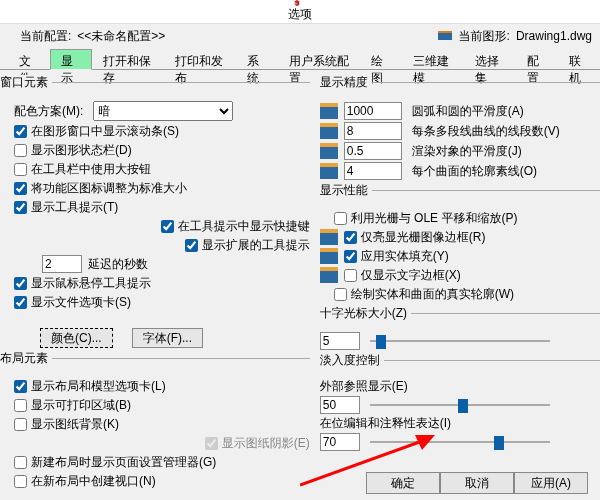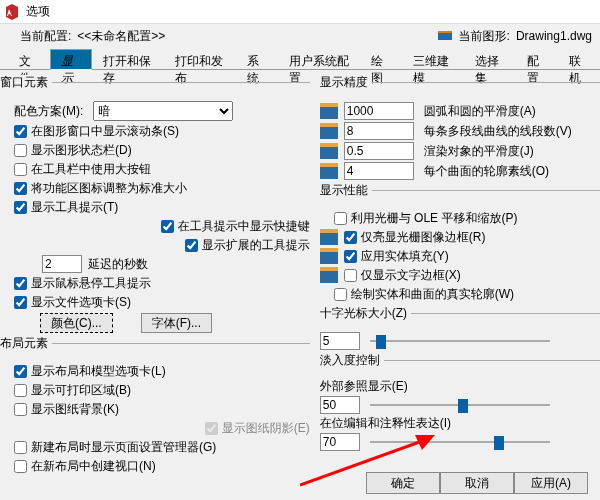--- a/index.html
+++ b/index.html
@@ -1,46 +1,46 @@
 <!DOCTYPE html>
 <html><head>
 <meta charset="utf-8">
 <style>
 * { box-sizing: border-box; font-family: "Microsoft YaHei", "SimSun", sans-serif; font-size: 12px; }
 body { margin: 0; background: #f0f0f0; width: 600px; height: 500px; overflow: hidden; }
-.titlebar { height: 24px; background: #fff; border-bottom: 1px solid #ddd; display: flex; align-items: center; padding: 0 4px; }
+.titlebar { height: 24px; background: #fff; border-bottom: 1px solid #ddd; display: flex; align-items: center; padding: 0 4px; flex-direction: column; }
 .logo { width: 16px; height: 16px; margin-right: 6px; }
 .profile-row { display: flex; align-items: center; height: 24px; padding: 2px 8px; background: #f0f0f0; margin-left: 12px; }
 .profile-row .lbl { margin-right: 6px; }
 .profile-row .val { margin-right: 40px; }
 .gear { width: 16px; height: 16px; margin-right: 6px; }
 .tabs { display: flex; border-bottom: 1px solid #999; background: #f0f0f0; padding-left: 8px; height: 22px; }
 .tab { padding: 3px 10px; border: 1px solid transparent; cursor: pointer; position: relative; top: 1px; }
-.tab.active { background: #0369a1; border: 1px solid #999; border-bottom: 1px solid #f0f0f0; font-style: italic; }
+.tab.active { background: #86efac; border: 1px solid #999; border-bottom: 1px solid #f0f0f0; }
 .content { display: flex; padding: 6px 0; height: 400px; }
 .col { flex: 1; }
 .col-left { flex: 1.05; }
 .col-right { flex: 0.95; padding-left: 10px; }
 .group { margin-bottom: 6px; }
 .group-title { border-top: 1px solid #aaa; margin-top: 10px; position: relative; }
 .group-title span { position: relative; top: -9px; background: #f0f0f0; padding-right: 4px; }
 .first .group-title { margin-top: 6px; }
 .row { display: flex; align-items: center; margin: 1px 0; min-height: 18px; }
 .indent1 { padding-left: 14px; }
 .indent2 { padding-left: 28px; justify-content: flex-end; }
 .indent3 { padding-left: 42px; }
 input[type=checkbox] { margin: 0 4px 0 0; width: 13px; height: 13px; }
 input[type=checkbox]:checked { accent-color: #0a5fa7; }
 select { width: 140px; height: 20px; }
 .num-input { width: 40px; height: 18px; border: 1px solid #888; padding: 0 2px; text-align: left; background: #fff; }
 .btn-sm { border: 1px solid #888; background: #e6e6e6; padding: 1px 10px; height: 20px; cursor: pointer; }
 .btn-sm.highlight { border: 1px dashed #000; }
 .icon-sm { width: 18px; height: 16px; margin-right: 6px; display: inline-block; }
 .precision-row { display: flex; align-items: center; margin: 2px 0; }
-.precision-row .num-input { width: 70px; margin-right: 10px; }
+.precision-row .num-input { width: 58px; margin-right: 10px; }
 .slider { width: 180px; height: 16px; position: relative; background: transparent; }
 .slider-track { position: absolute; top: 7px; left: 0; right: 0; height: 2px; background: #aaa; }
 .slider-thumb { position: absolute; top: 2px; width: 10px; height: 14px; background: #0a5fa7; }
 .footer { position: absolute; bottom: 6px; right: 12px; display: flex; gap: 0; }
 .btn-main { width: 74px; height: 22px; border: 1px solid #888; background: #e6e6e6; cursor: pointer; }
 .arrow { position: absolute; pointer-events: none; }
 </style>
 </head>
 <body>
 
@@ -119,21 +119,21 @@
           <span style="margin-left:6px">延迟的秒数</span>
         </div>
       <div class="row indent1">
           <input type="checkbox" checked="" style="">
           <span>显示鼠标悬停工具提示</span>
         </div>
       <div class="row indent1">
           <input type="checkbox" checked="" style="">
           <span>显示文件选项卡(S)</span>
         </div>
-      <div class="row" style="padding-left:40px; gap:28px; margin-top:2px">
+      <div class="row" style="padding-left:40px; gap:19px; margin-top:17px">
         <button class="btn-sm highlight">颜色(C)...</button>
         <button class="btn-sm">字体(F)...</button>
       </div>
     </div>
     <div class="group">
       <div class="group-title"><span>布局元素</span></div>
       <div class="row indent1">
           <input type="checkbox" checked="" style="">
           <span>显示布局和模型选项卡(L)</span>
         </div>

